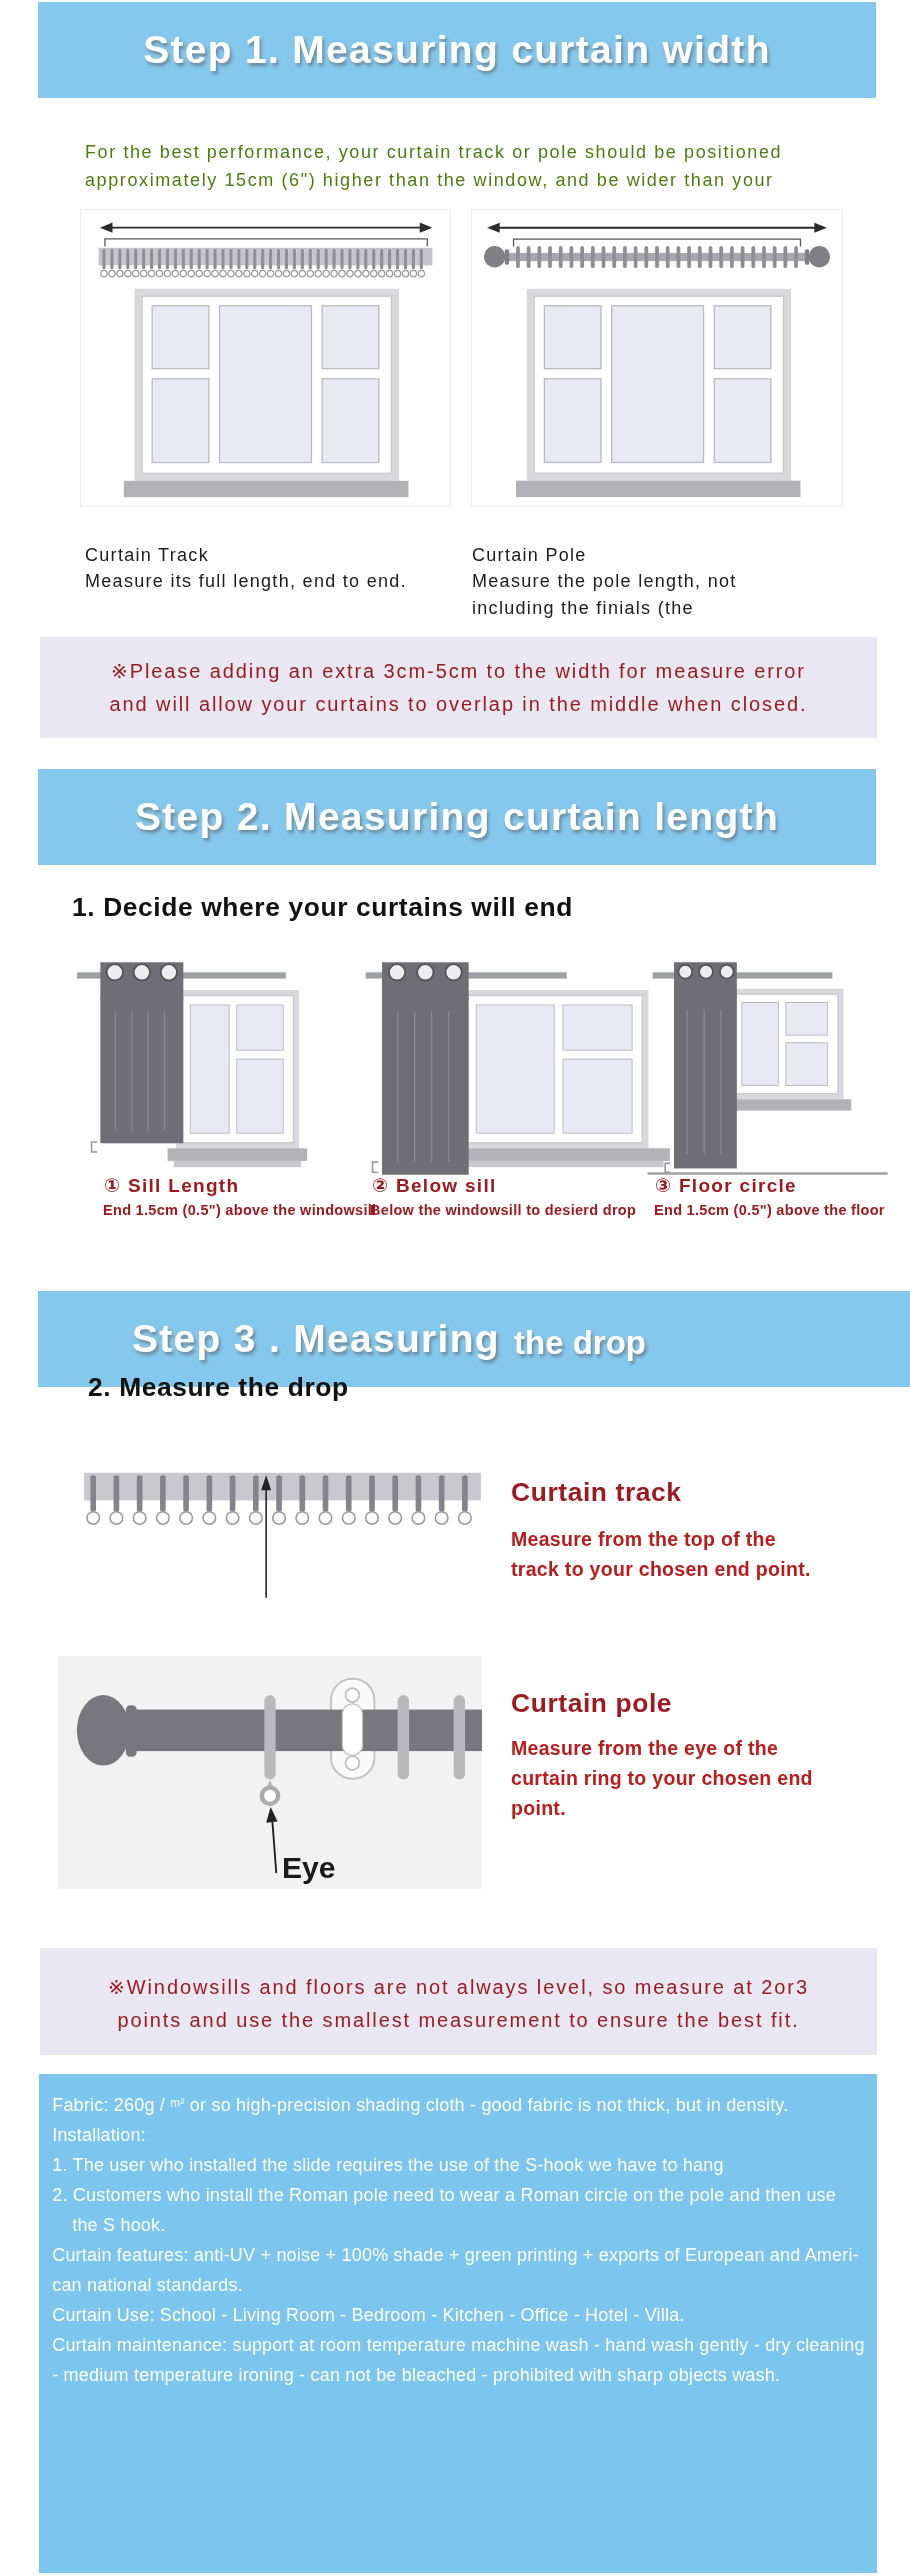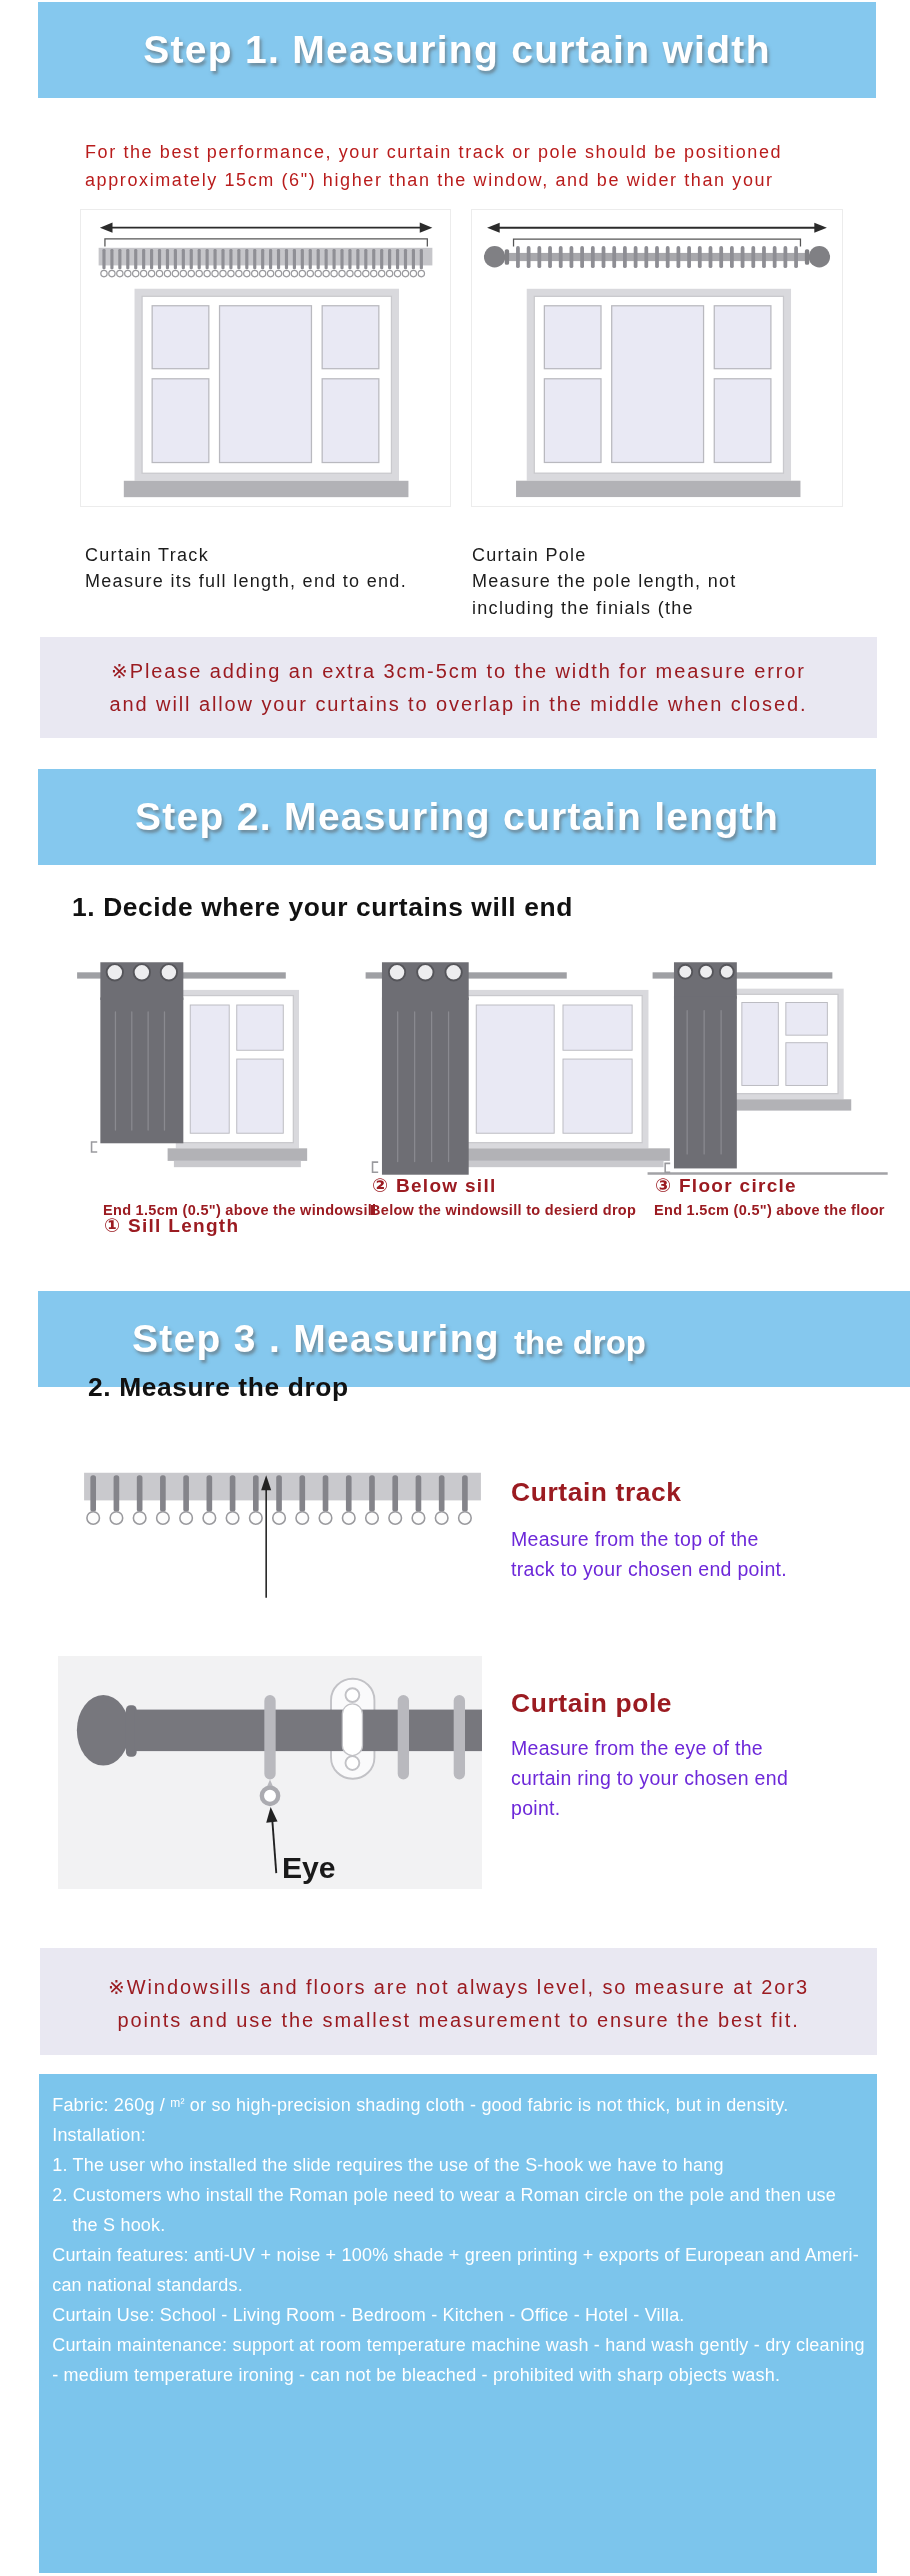--- a/index.html
+++ b/index.html
@@ -7,48 +7,48 @@
         font-family:"Liberation Sans","DejaVu Sans",sans-serif;color:#1c1c1c;padding-left:40px;}
   .banner{position:absolute;left:38px;width:838px;height:96px;background:#85C8EE;
           display:flex;align-items:center;justify-content:center;
           color:#fff;font-weight:bold;font-size:39px;letter-spacing:1.3px;
           text-shadow:1.9px 2.5px 3.1px rgba(90,90,90,.55);white-space:nowrap;}
   #banner1{top:1.9px;}
   #banner2{top:769px;}
   #banner3{top:1291px;justify-content:flex-start;padding-left:94px;}
   #banner3 .sub{font-size:33px;margin-left:14px;letter-spacing:0px;margin-top:8px;}
   .intro{position:absolute;left:85px;top:138px;width:792px;font-size:18px;
-         letter-spacing:1.6px;line-height:28px;color:#b91c1c;}
+         letter-spacing:1.6px;line-height:28px;color:#4d7c0f;}
   .dbox{position:absolute;top:209px;height:296px;background:#fff;border:1.3px solid #ECECEC;}
   #dbox1{left:80px;width:369px;}
   #dbox2{left:471px;width:370px;}
   .dbox svg{display:block;width:100%;height:100%;}
   .caption{position:absolute;top:542px;font-size:18px;letter-spacing:1.3px;line-height:26.4px;color:#1c1c1c;}
   #cap1{left:85px;} #cap2{left:472px;}
   .note{position:absolute;left:40px;width:837px;background:#E9E8F2;color:#9B1B21;
         font-size:20px;letter-spacing:1.9px;text-align:center;line-height:33px;box-sizing:border-box;}
   #note1{top:637px;height:101px;padding-top:17.6px;}
   #note2{top:1948px;height:107px;padding-top:22.6px;}
   .heading{position:absolute;font-weight:bold;color:#111;font-size:26.4px;letter-spacing:0.6px;white-space:nowrap;}
   #heading1{left:72px;top:892px;}
   #heading2{left:88px;top:1372px;}
   .opt-svg{position:absolute;top:961px;}
   #optsvg1{left:72px;width:239px;height:220px;}
   #optsvg2{left:358px;width:327px;height:220px;}
   #optsvg3{left:641px;width:252px;height:220px;}
   .opt-label{position:absolute;top:1174px;color:#9B1B21;font-weight:bold;font-size:19px;letter-spacing:1.3px;white-space:nowrap;}
   .opt-desc{position:absolute;top:1202px;color:#9B1B21;font-weight:bold;font-size:14.5px;letter-spacing:0.3px;white-space:nowrap;}
-  #optlabel1{left:104px;margin-top:40px;} #optdesc1{left:103px;}
+  #optlabel1{left:104px;} #optdesc1{left:103px;}
   #optlabel2{left:372px;} #optdesc2{left:370px;}
   #optlabel3{left:655px;} #optdesc3{left:654px;}
   #tracksvg{position:absolute;left:84px;top:1469px;width:397px;height:135px;}
   .red-title{position:absolute;left:511px;color:#9B1B21;font-weight:bold;font-size:26.4px;letter-spacing:0.6px;white-space:nowrap;}
   #track-title{top:1477px;}
   #pole-title{top:1688px;}
-  .red-body{position:absolute;left:511px;color:#6d28d9;font-weight:normal;font-size:19.5px;
+  .red-body{position:absolute;left:511px;color:#b91c1c;font-weight:bold;font-size:19.5px;
             letter-spacing:0.3px;line-height:30px;white-space:nowrap;}
   #track-body{top:1524px;}
   #pole-body{top:1733px;}
   #polebox{position:absolute;left:58px;top:1656px;width:424px;height:233px;background:#F2F2F3;}
   #polebox svg{display:block;width:100%;height:100%;}
   .bluebox{position:absolute;left:39px;top:2074px;width:838px;height:499px;background:#7CC5EC;
            box-sizing:border-box;padding:14px 12.6px 0 13.2px;color:#fff;font-size:18px;
            letter-spacing:0.2px;line-height:30px;}
   .info-line{white-space:nowrap;}
   .info-line.indent{padding-left:20px;}

